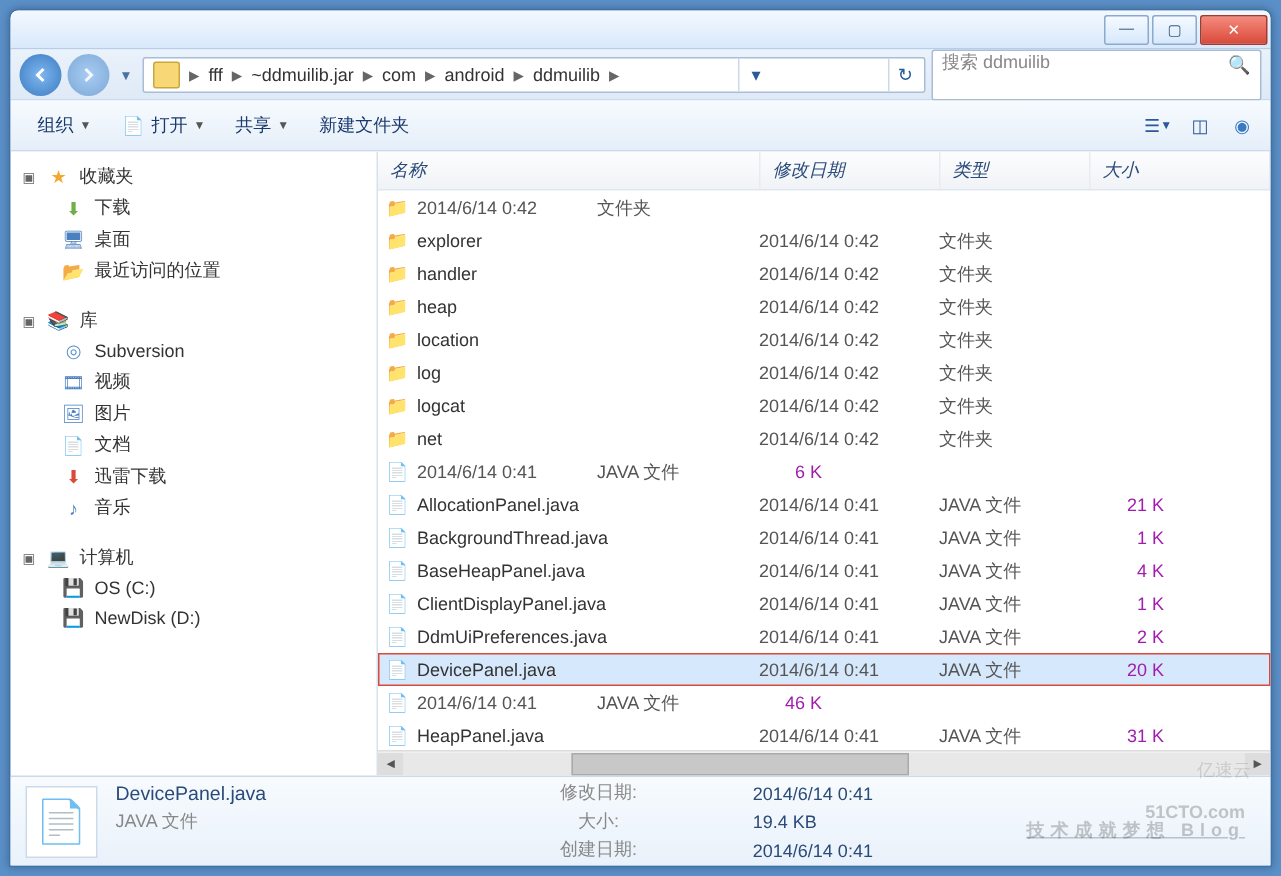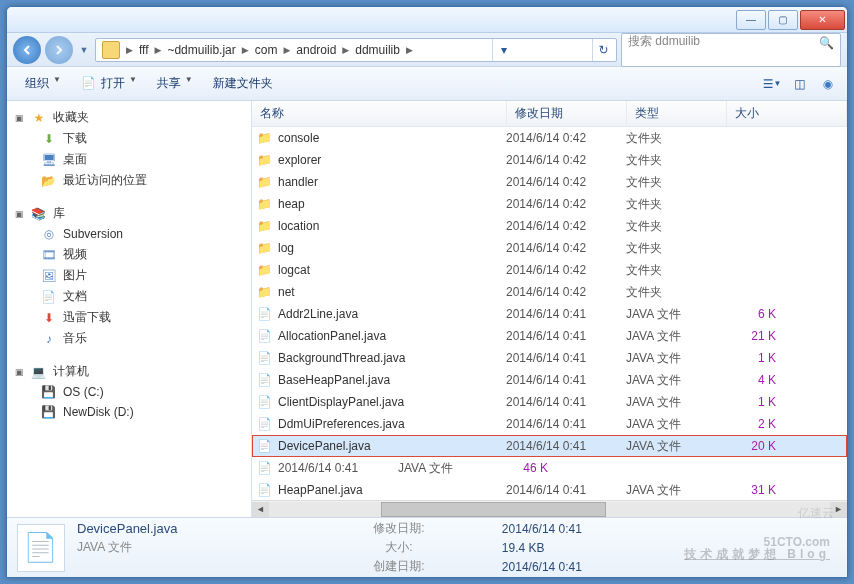--- a/index.html
+++ b/index.html
@@ -15,21 +15,21 @@
 .navbtn.fwd { opacity: .6; }
 .navbtn.small { width: 14px; height: 26px; border-radius: 0; background: transparent; color: #4b729f; font-size: 9px; }
 .breadcrumb { flex: 1; height: 24px; border: 1px solid #a9bdd6; background: #fff; display: flex; align-items: center; padding: 0 2px; border-radius: 2px; }
 .bc-icon { width: 18px; height: 18px; background: #f8d876; border: 1px solid #cba63e; border-radius: 2px; margin: 0 4px; }
 .bc-item { padding: 0 4px; color: #333; cursor: default; }
 .bc-sep { color: #666; font-size: 9px; padding: 0 2px; }
 .bc-ref { width: 22px; height: 22px; margin-left: auto; border-left: 1px solid #ccd9ea; display: flex; align-items: center; justify-content: center; color: #2a5a9a; }
 .searchbox { width: 220px; height: 24px; border: 1px solid #a9bdd6; background: #fff; display: flex; align-items: flex-end; padding: 16px 6px; border-radius: 2px; color: #888; }
 .searchbox .mag { margin-left: auto; color: #2a5a9a; }
 .toolbar { height: 34px; background: linear-gradient(#f7fbfe,#e5eef9); border-bottom: 1px solid #cdd9e8; display: flex; align-items: center; padding: 0 8px; }
-.tbtn { padding: 4px 10px; color: #1a3a6e; display: flex; align-items: flex-start; gap: 4px; cursor: default; }
+.tbtn { padding: 4px 10px; color: #1a3a6e; display: flex; align-items: center; gap: 4px; cursor: default; }
 .tbtn .dd { font-size: 8px; color: #555; }
 .tb-right { margin-left: auto; display: flex; gap: 6px; }
 .tb-icon { width: 22px; height: 22px; display: flex; align-items: center; justify-content: center; color: #2a5a9a; border: 1px solid transparent; }
 .split { flex: 1; display: flex; overflow: hidden; }
 .sidebar { width: 245px; background: #fff; border-right: 1px solid #d8e2ee; overflow-y: auto; padding: 6px 0; }
 .sb-group { margin-bottom: 12px; }
 .sb-hdr { display: flex; align-items: center; padding: 2px 8px; gap: 6px; font-weight: normal; color: #333; cursor: default; }
 .sb-hdr .tw { width: 10px; font-size: 9px; color: #666; }
 .sb-item { display: flex; align-items: center; padding: 2px 8px 2px 34px; gap: 6px; color: #333; cursor: default; }
 .ic { width: 16px; height: 16px; display: inline-flex; align-items: center; justify-content: center; font-size: 12px; }
@@ -40,21 +40,21 @@
 .ic-lib { color: #4a7fc0; }
 .ic-svn { color: #5a8fc8; }
 .ic-vid { color: #4a7fc0; }
 .ic-pic { color: #4a7fc0; }
 .ic-doc { color: #6fae4a; }
 .ic-thd { color: #d94a3a; }
 .ic-mus { color: #4a7fc0; }
 .ic-comp { color: #4a7fc0; }
 .ic-drive { color: #888; }
 .main { flex: 1; display: flex; flex-direction: column; overflow: hidden; background: #fff; }
-.listhdr { height: 26px; background: linear-gradient(#fdfdfd,#f0f3f7); border-bottom: 1px solid #e0e6ee; display: flex; align-items: center; }
+.listhdr { height: 26px; background: linear-gradient(#fdfdfd,#f0f3f7); border-bottom: 1px solid #e0e6ee; display: flex; align-items: center; font-style: italic; }
 .col { padding: 0 8px; color: #2a4a7a; border-right: 1px solid #e8ecf2; height: 100%; display: flex; align-items: center; cursor: default; }
 .col.name { width: 255px; }
 .col.date { width: 120px; }
 .col.type { width: 100px; }
 .col.size { flex: 1; }
 .filelist { flex: 1; overflow-y: auto; overflow-x: auto; }
 .row { display: flex; align-items: center; height: 22px; padding-left: 4px; cursor: default; }
 .row.sel { background: #d6e8fb; outline: 1px solid #d94a3a; outline-offset: -1px; }
 .row .fic { width: 18px; height: 16px; margin-right: 4px; display: inline-flex; align-items: center; justify-content: center; }
 .fic.folder { color: #e8c060; }
@@ -223,21 +223,20 @@
     <div class="main">
       <div class="listhdr">
         <div class="col name">名称</div>
         <div class="col date">修改日期</div>
         <div class="col type">类型</div>
         <div class="col size">大小</div>
       </div>
       <div class="filelist" id="filelist">
           <div class="row">
             <span class="fic folder">📁</span>
-            <span class="rname">console</span>
             <span class="rdate">2014/6/14 0:42</span>
             <span class="rtype">文件夹</span>
             <span class="rsize"></span>
           </div>
           <div class="row">
             <span class="fic folder">📁</span>
             <span class="rname">explorer</span>
             <span class="rdate">2014/6/14 0:42</span>
             <span class="rtype">文件夹</span>
             <span class="rsize"></span>
@@ -279,21 +278,20 @@
           </div>
           <div class="row">
             <span class="fic folder">📁</span>
             <span class="rname">net</span>
             <span class="rdate">2014/6/14 0:42</span>
             <span class="rtype">文件夹</span>
             <span class="rsize"></span>
           </div>
           <div class="row">
             <span class="fic file">📄</span>
-            <span class="rname">Addr2Line.java</span>
             <span class="rdate">2014/6/14 0:41</span>
             <span class="rtype">JAVA 文件</span>
             <span class="rsize">6 K</span>
           </div>
           <div class="row">
             <span class="fic file">📄</span>
             <span class="rname">AllocationPanel.java</span>
             <span class="rdate">2014/6/14 0:41</span>
             <span class="rtype">JAVA 文件</span>
             <span class="rsize">21 K</span>

